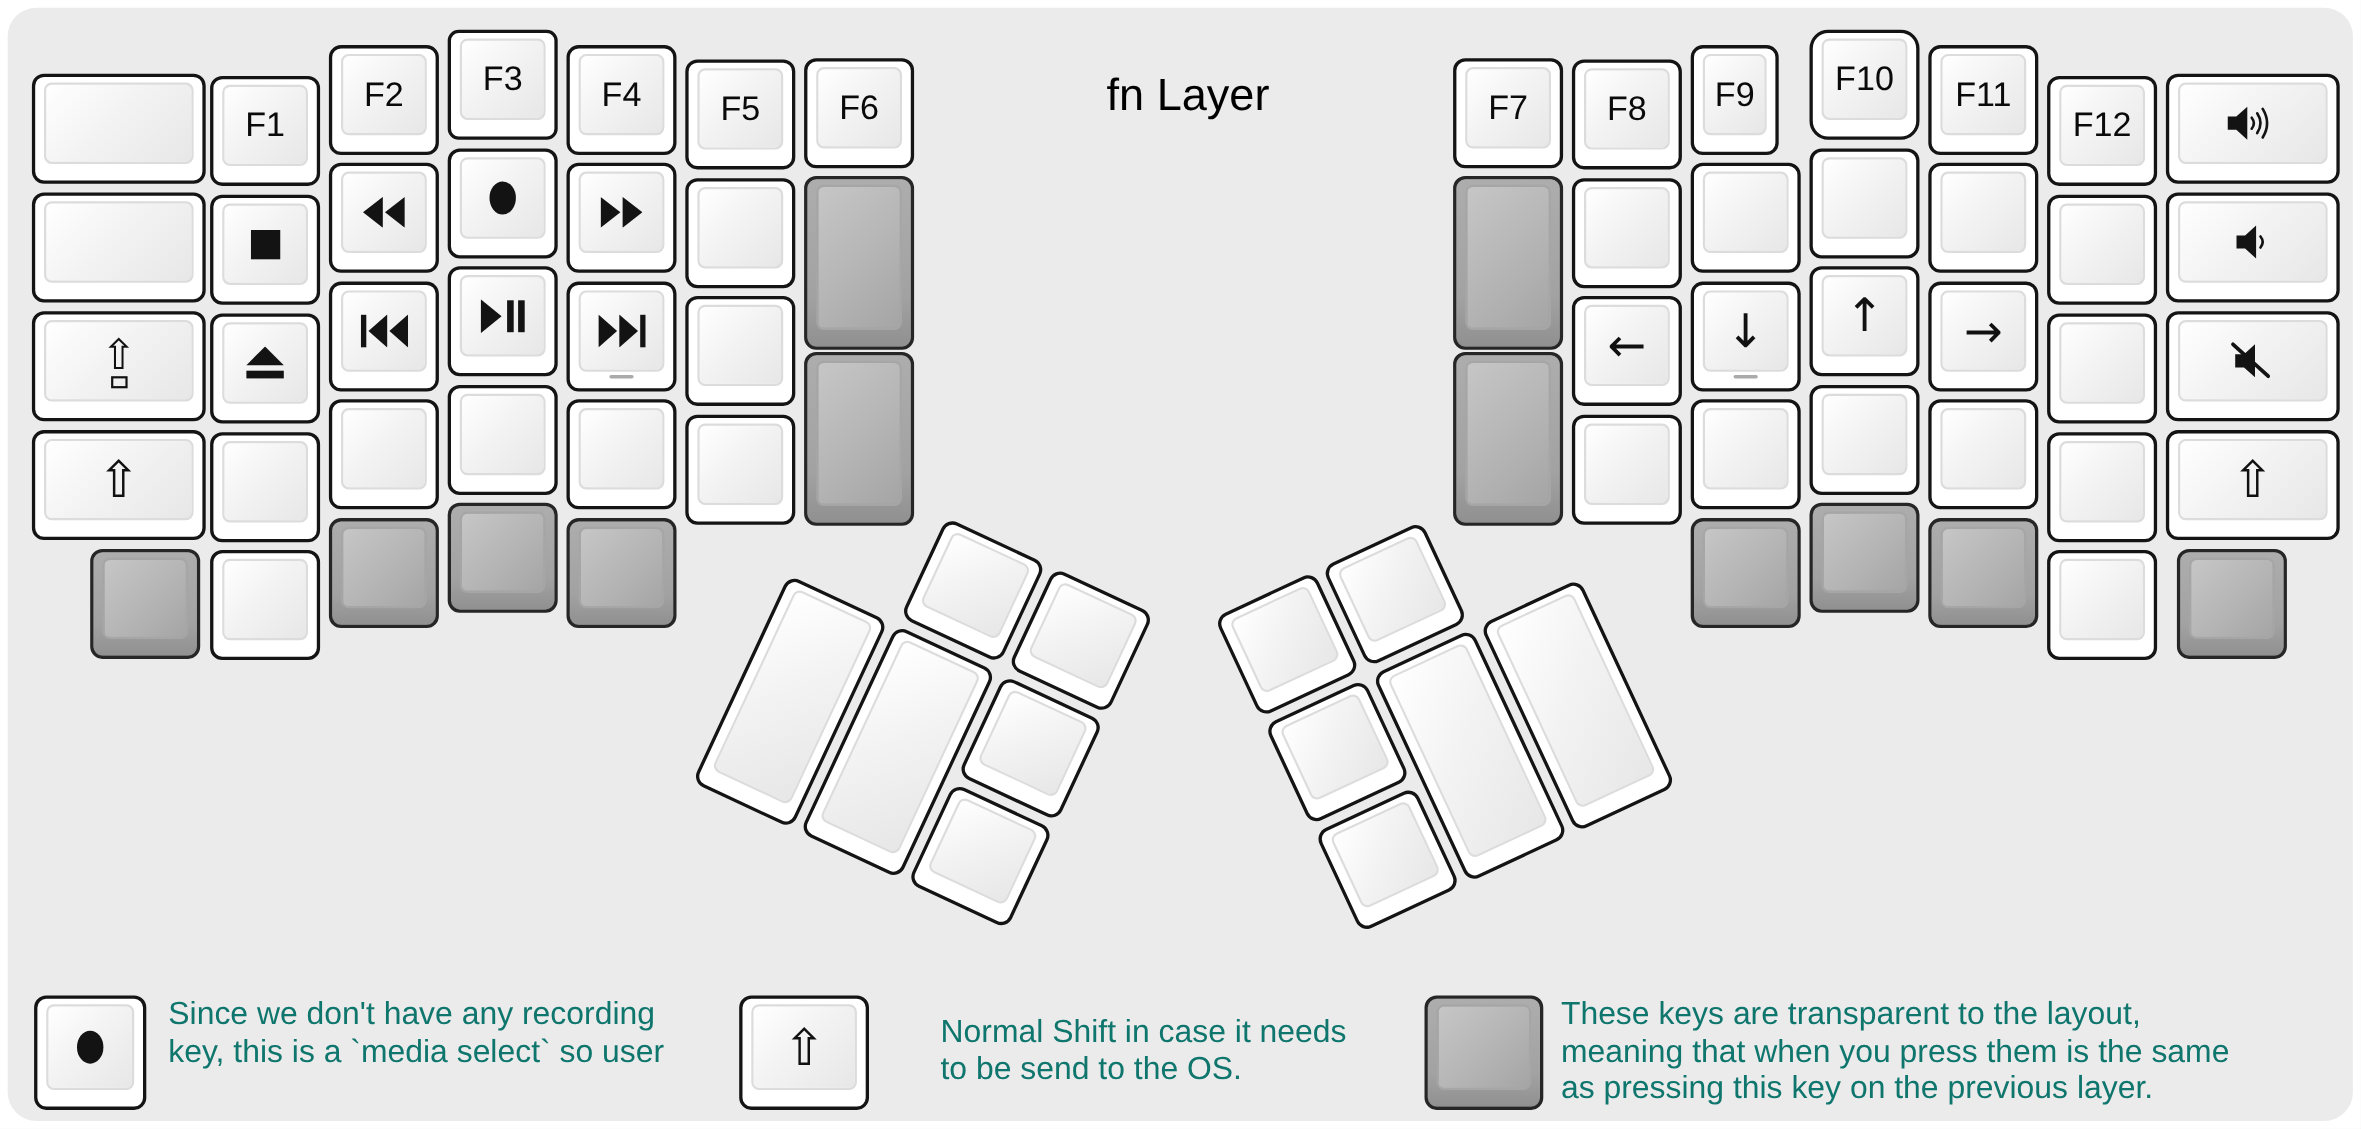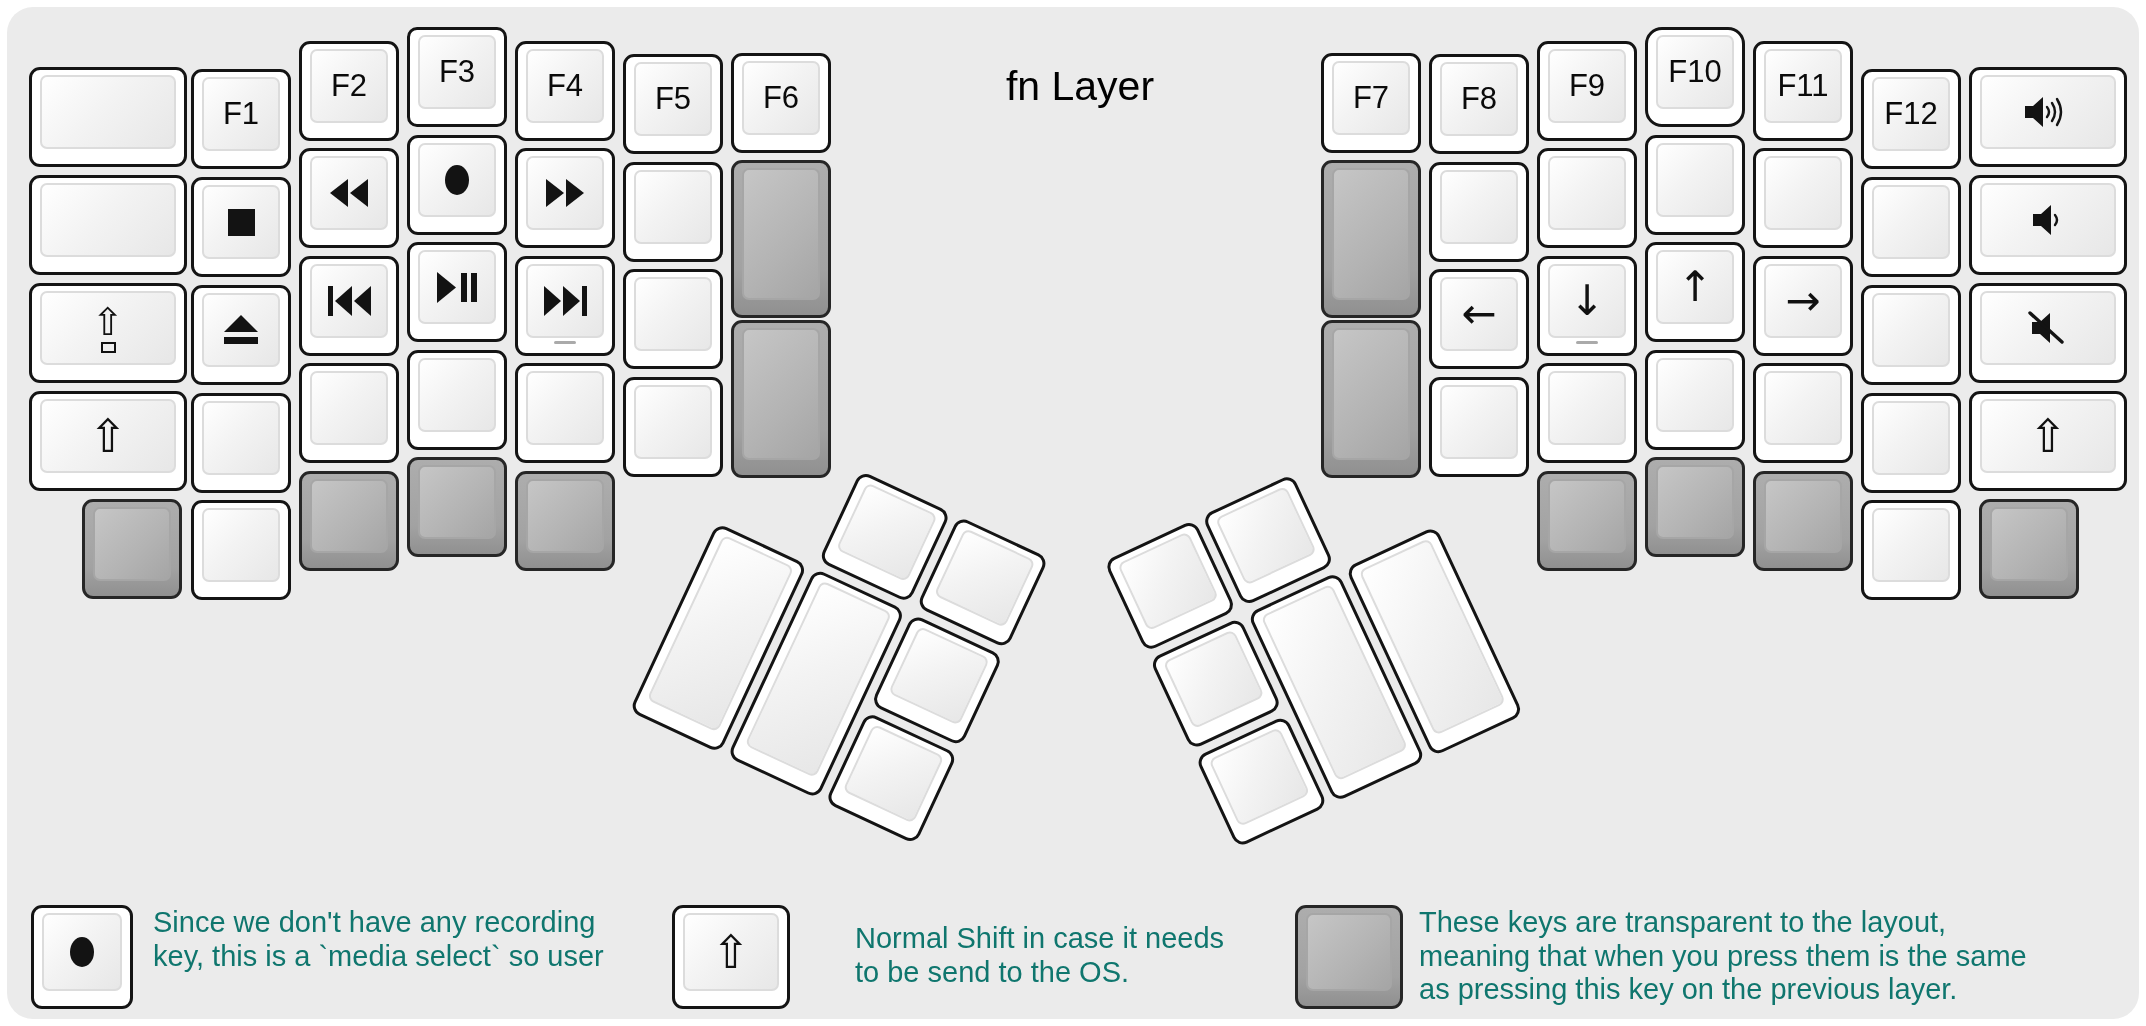--- a/index.html
+++ b/index.html
@@ -214,21 +214,21 @@
         <div class="cap"></div>
       </div>
       <div class="key" style="left: 1422px; top: 262px; width: 100px; height: 100px;">
         <div class="cap">
           <span class="arrow">←</span>
         </div>
       </div>
       <div class="key" style="left: 1422px; top: 370px; width: 100px; height: 100px;">
         <div class="cap"></div>
       </div>
-      <div class="key" style="left: 1530px; top: 34px; width: 100px; height: 100px;">
+      <div class="key" style="left: 1530px; top: 34px; width: 80px; height: 100px;">
         <div class="cap">
           <span class="glyph">F9</span>
         </div>
       </div>
       <div class="key" style="left: 1530px; top: 141px; width: 100px; height: 100px;">
         <div class="cap"></div>
       </div>
       <div class="key" style="left: 1530px; top: 249px; width: 100px; height: 100px;">
         <div class="cap">
           <span class="arrow">↓</span>

